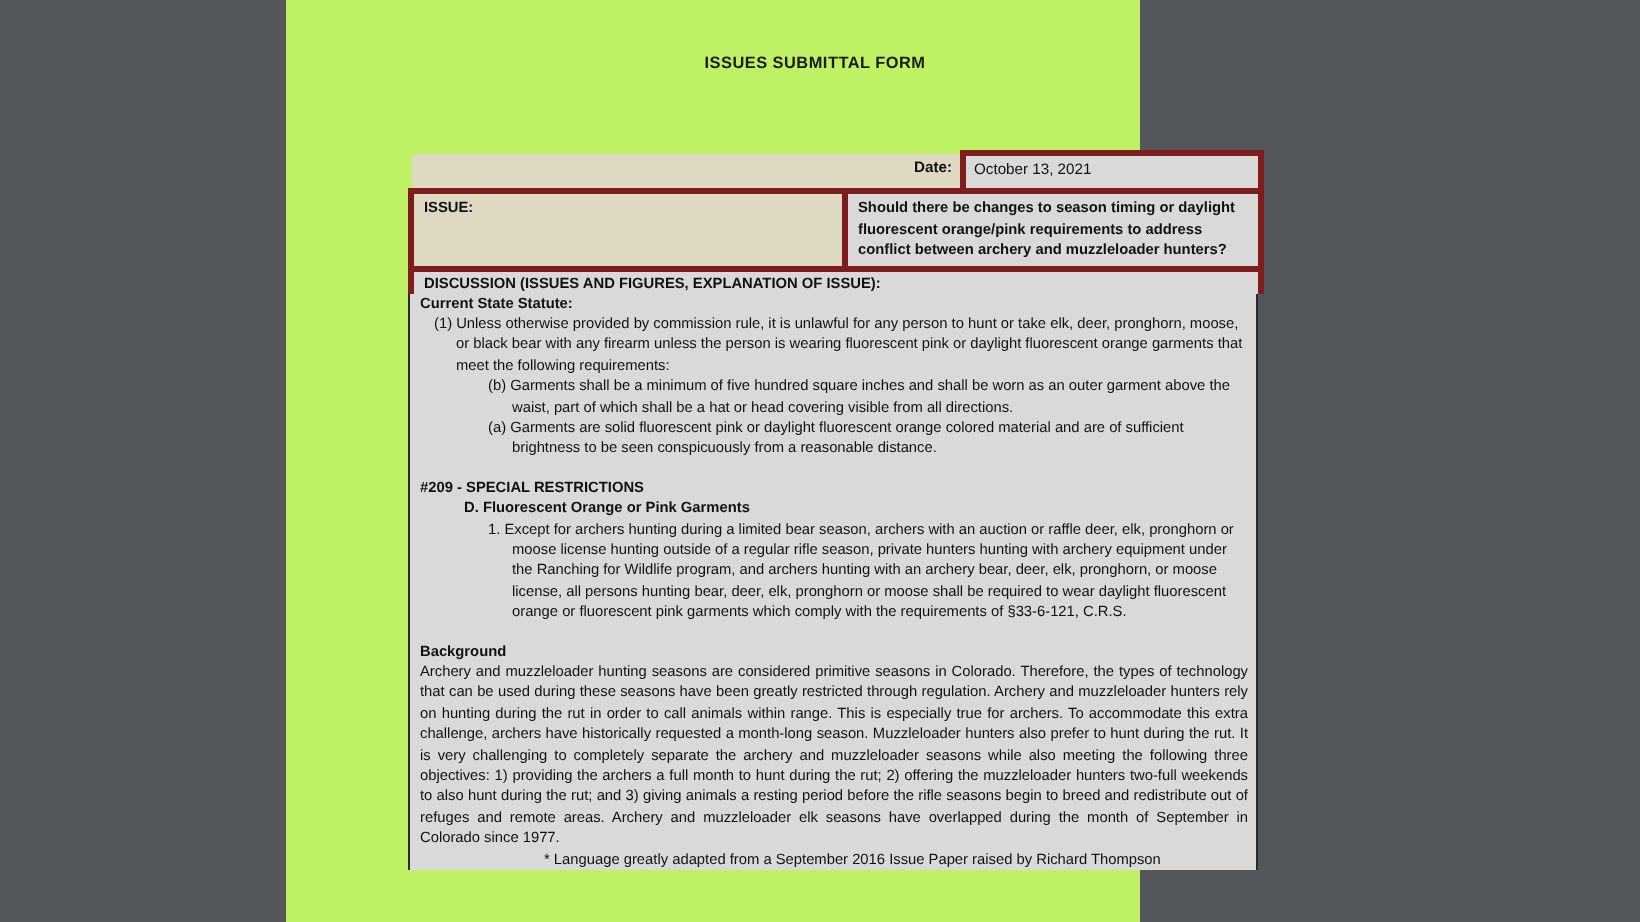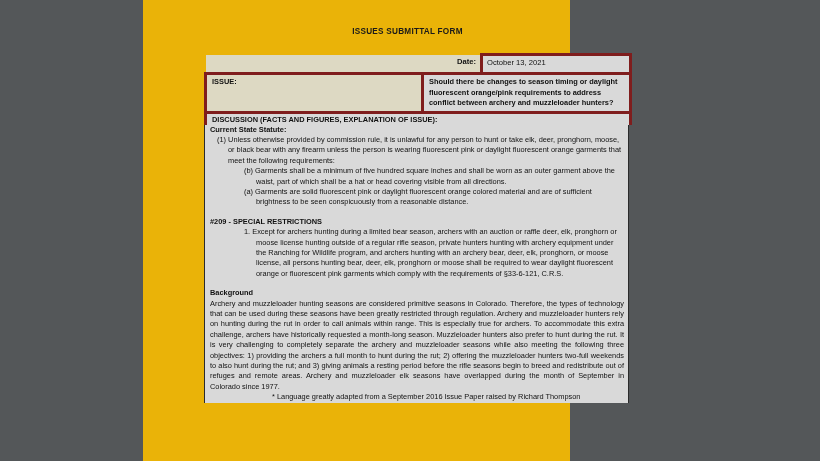--- a/index.html
+++ b/index.html
@@ -18,21 +18,21 @@
     width: 820px;
     height: 461px;
     background: #545759;
   }
   #page {
     position: absolute;
     left: 143px;
     top: 0;
     width: 427px;
     height: 461px;
-    background: #eab308;
+    background: #bef264;
   }
   #page-title {
     position: absolute;
     left: 0;
     top: 27px;
     width: 529px;
     text-align: center;
     font-size: 8.2px;
     font-weight: bold;
     color: #1a1a1a;
@@ -44,20 +44,21 @@
     top: 53px;
     width: 425px;
     bottom: 0;
   }
 
   
   table.hdr {
     border-collapse: collapse;
     width: 425px;
     table-layout: fixed;
+    margin-top: 22px;
   }
   table.hdr td {
     border: 3px solid #7f1d1d;
     padding: 0;
     vertical-align: top;
     color: #111;
   }
   td.date-label {
     background: #ddd9c3;
     border-left: none !important;
@@ -139,36 +140,37 @@
         <tbody>
           <tr>
             <td class="date-label" colspan="2">Date:</td>
             <td class="date-value">October 13, 2021</td>
           </tr>
           <tr>
             <td class="issue-label">ISSUE:</td>
             <td class="issue-text" colspan="2">Should there be changes to season timing or daylight fluorescent orange/pink requirements to address conflict between archery and muzzleloader hunters?</td>
           </tr>
           <tr>
-            <td class="discussion" colspan="3">DISCUSSION (FACTS AND FIGURES, EXPLANATION OF ISSUE):</td>
+            <td class="discussion" colspan="3">DISCUSSION (ISSUES AND FIGURES, EXPLANATION OF ISSUE):</td>
           </tr>
         </tbody>
       </table>
 
       <div id="content">
 
         <div class="ln b">Current State Statute:</div>
 
         <div class="ln lvl1">(1) Unless otherwise provided by commission rule, it is unlawful for any person to hunt or take elk, deer, pronghorn, moose, or black bear with any firearm unless the person is wearing fluorescent pink or daylight fluorescent orange garments that meet the following requirements:</div>
         <div class="ln lvl2">(b) Garments shall be a minimum of five hundred square inches and shall be worn as an outer garment above the waist, part of which shall be a hat or head covering visible from all directions.</div>
         <div class="ln lvl2">(a) Garments are solid fluorescent pink or daylight fluorescent orange colored material and are of sufficient brightness to be seen conspicuously from a reasonable distance.</div>
 
         <div class="spacer"></div>
 
         <div class="ln b">#209 - SPECIAL RESTRICTIONS</div>
+        <div class="ln b lvlD">D. Fluorescent Orange or Pink Garments</div>
         <div class="ln lvl-num">1. Except for archers hunting during a limited bear season, archers with an auction or raffle deer, elk, pronghorn or moose license hunting outside of a regular rifle season, private hunters hunting with archery equipment under the Ranching for Wildlife program, and archers hunting with an archery bear, deer, elk, pronghorn, or moose license, all persons hunting bear, deer, elk, pronghorn or moose shall be required to wear daylight fluorescent orange or fluorescent pink garments which comply with the requirements of §33-6-121, C.R.S.</div>
 
         <div class="spacer"></div>
 
         <div class="ln b">Background</div>
         <div class="ln just">Archery and muzzleloader hunting seasons are considered primitive seasons in Colorado. Therefore, the types of technology that can be used during these seasons have been greatly restricted through regulation. Archery and muzzleloader hunters rely on hunting during the rut in order to call animals within range. This is especially true for archers. To accommodate this extra challenge, archers have historically requested a month-long season. Muzzleloader hunters also prefer to hunt during the rut. It is very challenging to completely separate the archery and muzzleloader seasons while also meeting the following three objectives: 1) providing the archers a full month to hunt during the rut; 2) offering the muzzleloader hunters two-full weekends to also hunt during the rut; and 3) giving animals a resting period before the rifle seasons begin to breed and redistribute out of refuges and remote areas.  Archery and muzzleloader elk seasons have overlapped during the month of September in Colorado since 1977.</div>
         <div class="ln note">* Language greatly adapted from a September 2016 Issue Paper raised by Richard Thompson</div>
 
       </div>
     </div>

